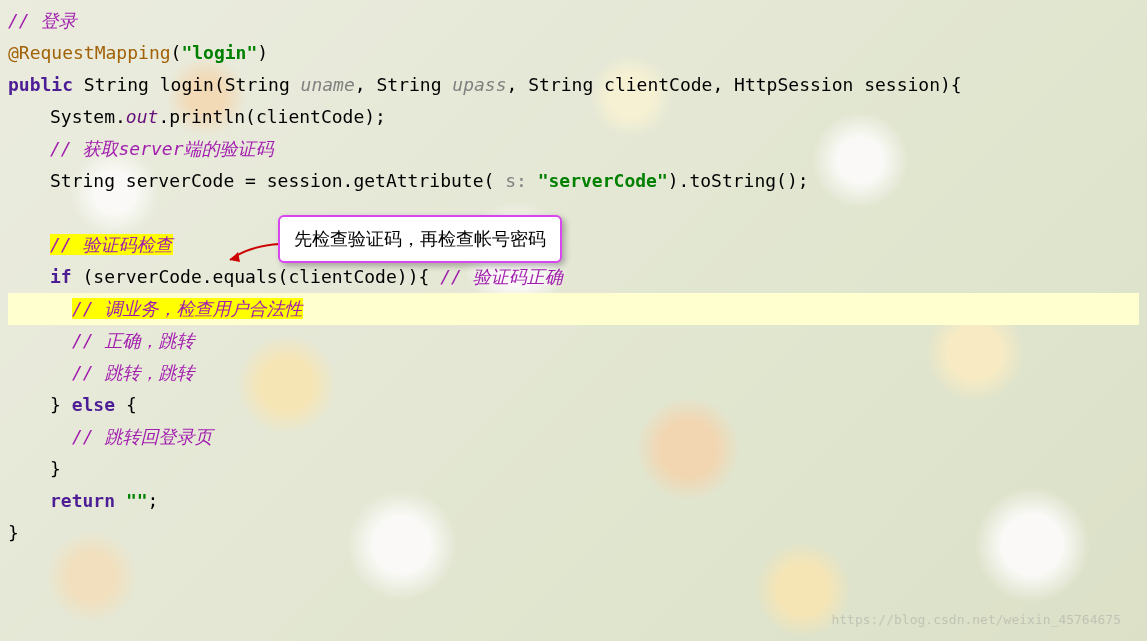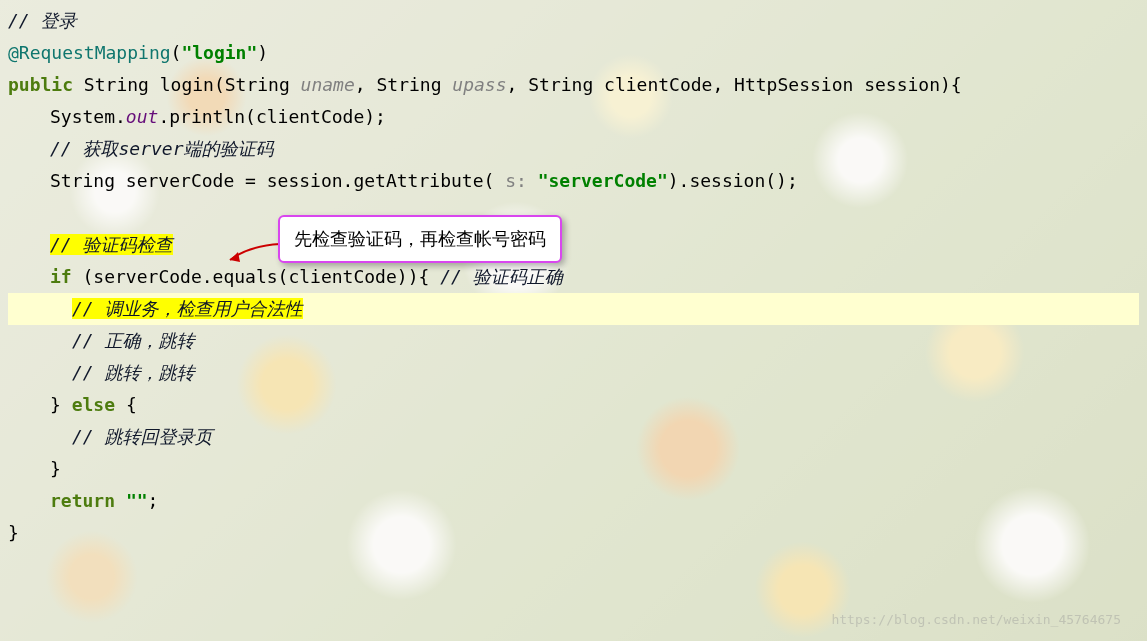--- a/index.html
+++ b/index.html
@@ -41,23 +41,23 @@
         linear-gradient(135deg, #d4d8b8 0%, #c8d0a8 30%, #b8c890 60%, #a8b878 100%);
     }
     .code-area {
       position: relative;
       z-index: 1;
       padding: 5px 8px;
     }
     .line {
       white-space: pre;
     }
-    .comment { color: #0f172a; font-style: italic; }
-    .annotation { color: #0f766e; }
-    .keyword { color: #4d7c0f; font-weight: bold; }
+    .comment { color: #a21caf; font-style: italic; }
+    .annotation { color: #a16207; }
+    .keyword { color: #4c1d95; font-weight: bold; }
     .string { color: #008000; font-weight: bold; }
     .static-field { color: #660e7a; font-style: italic; }
     .param-unused { color: #808080; font-style: italic; }
     .param-hint { color: #808080; }
     .plain { color: #000000; }
     .indent1 { padding-left: 42px; }
     .indent2 { padding-left: 64px; }
     .blank-line { height: 32px; }
     .highlight-yellow {
       background: #ffff00;
@@ -99,21 +99,21 @@
 <body>
 
 <div class="bg-flowers"></div>
 
 <div class="code-area">
   <div class="line"><span class="comment">// 登录</span></div>
   <div class="line"><span class="annotation">@RequestMapping</span><span class="plain">(</span><span class="string">"login"</span><span class="plain">)</span></div>
   <div class="line"><span class="keyword">public</span><span class="plain"> String login(String </span><span class="param-unused">uname</span><span class="plain">, String </span><span class="param-unused">upass</span><span class="plain">, String clientCode, HttpSession session){</span></div>
   <div class="line indent1"><span class="plain">System.</span><span class="static-field">out</span><span class="plain">.println(clientCode);</span></div>
   <div class="line indent1"><span class="comment">// 获取server端的验证码</span></div>
-  <div class="line indent1"><span class="plain">String serverCode = session.getAttribute(</span><span class="param-hint"> s: </span><span class="string">"serverCode"</span><span class="plain">).session();</span></div>
+  <div class="line indent1"><span class="plain">String serverCode = session.getAttribute(</span><span class="param-hint"> s: </span><span class="string">"serverCode"</span><span class="plain">).toString();</span></div>
   <div class="blank-line"></div>
   <div class="line indent1"><span class="comment highlight-yellow">// 验证码检查</span></div>
   <div class="line indent1"><span class="keyword">if</span><span class="plain"> (serverCode.equals(clientCode)){ </span><span class="comment">// 验证码正确</span></div>
   <div class="line indent2 highlight-line"><span class="comment highlight-yellow">// 调业务，检查用户合法性</span></div>
   <div class="line indent2"><span class="comment">// 正确，跳转</span></div>
   <div class="line indent2"><span class="comment">// 跳转，跳转</span></div>
   <div class="line indent1"><span class="plain">} </span><span class="keyword">else</span><span class="plain"> {</span></div>
   <div class="line indent2"><span class="comment">// 跳转回登录页</span></div>
   <div class="line indent1"><span class="plain">}</span></div>
   <div class="line indent1"><span class="keyword">return</span><span class="plain"> </span><span class="string">""</span><span class="plain">;</span></div>

